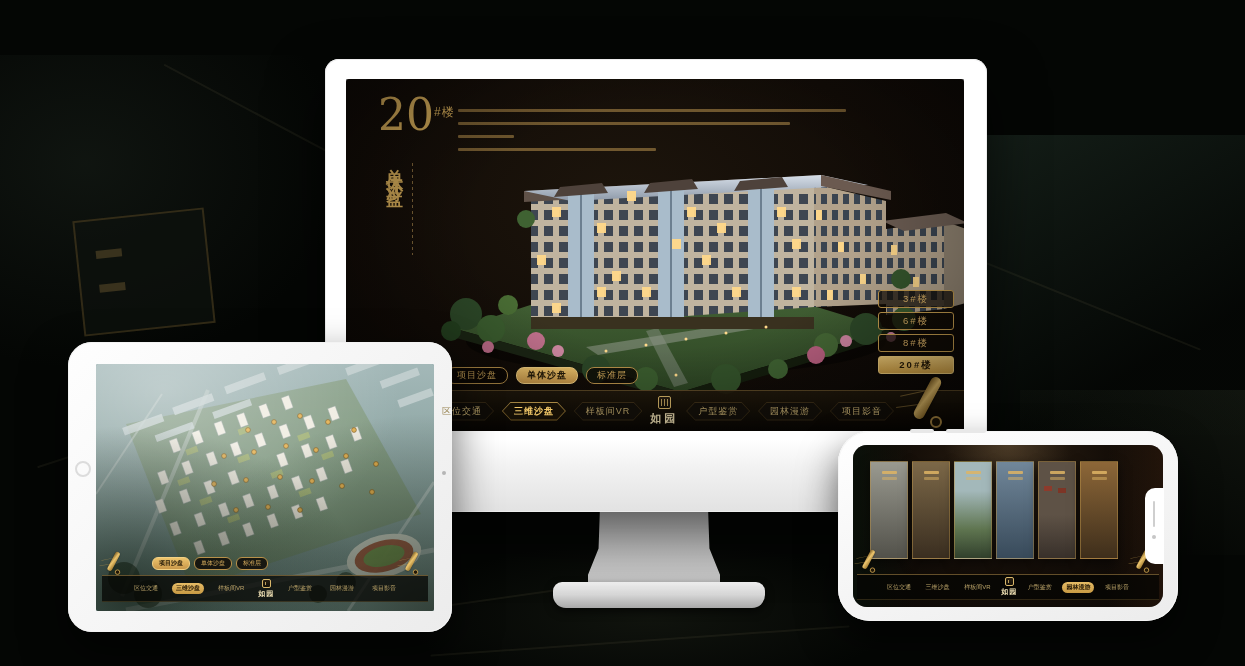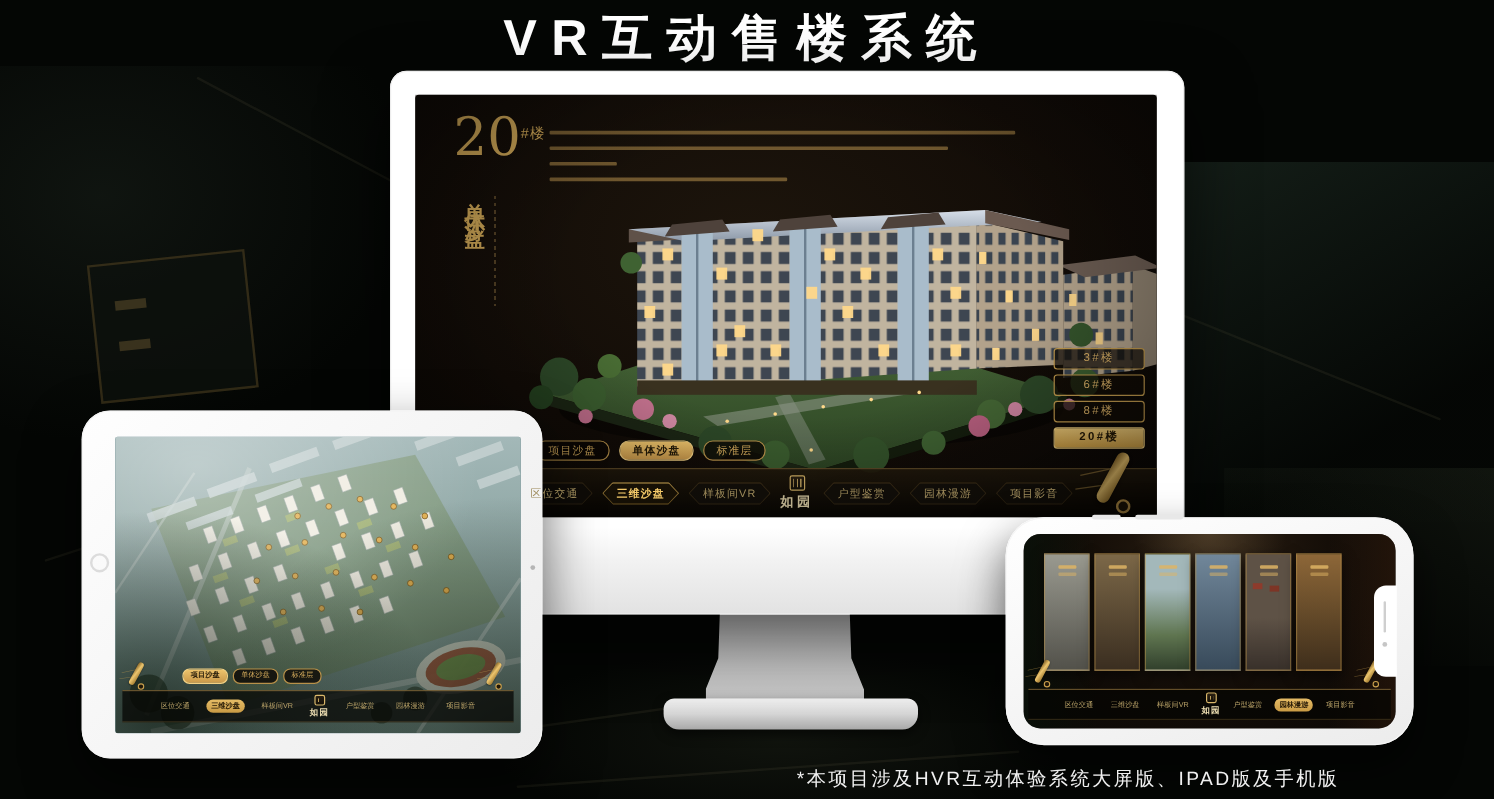--- a/index.html
+++ b/index.html
@@ -180,21 +180,20 @@
     <div class="bg-r2"></div>
     <div class="bg-bm"></div>
     <div class="bg-road r1"></div>
     <div class="bg-road r2"></div>
     <div class="bg-road r3"></div>
     <div class="bg-road r4"></div>
     <div class="bg-road r5"></div>
     <div class="bg-road r6"></div>
   </div>
 
-  <div class="title">VR互动售楼系统</div>
 
   <div class="stand-neck"></div>
   <div class="stand-base"></div>
   <div class="monitor">
     <div class="mscreen">
       <div class="clip">
         
         <svg width="618" height="352" viewBox="0 0 618 352">
           <defs>
             <pattern id="winp" width="15" height="16" patternUnits="userSpaceOnUse">
@@ -565,14 +564,13 @@
           <i class="bar"></i>
           <i class="ring"></i>
       </div>
     </div>
     <div class="notch">
       <div class="slit"></div>
       <div class="cam"></div>
     </div>
   </div>
 
-  <div class="footnote">*本项目涉及HVR互动体验系统大屏版、IPAD版及手机版</div>
 </div>
 
 </body></html>

